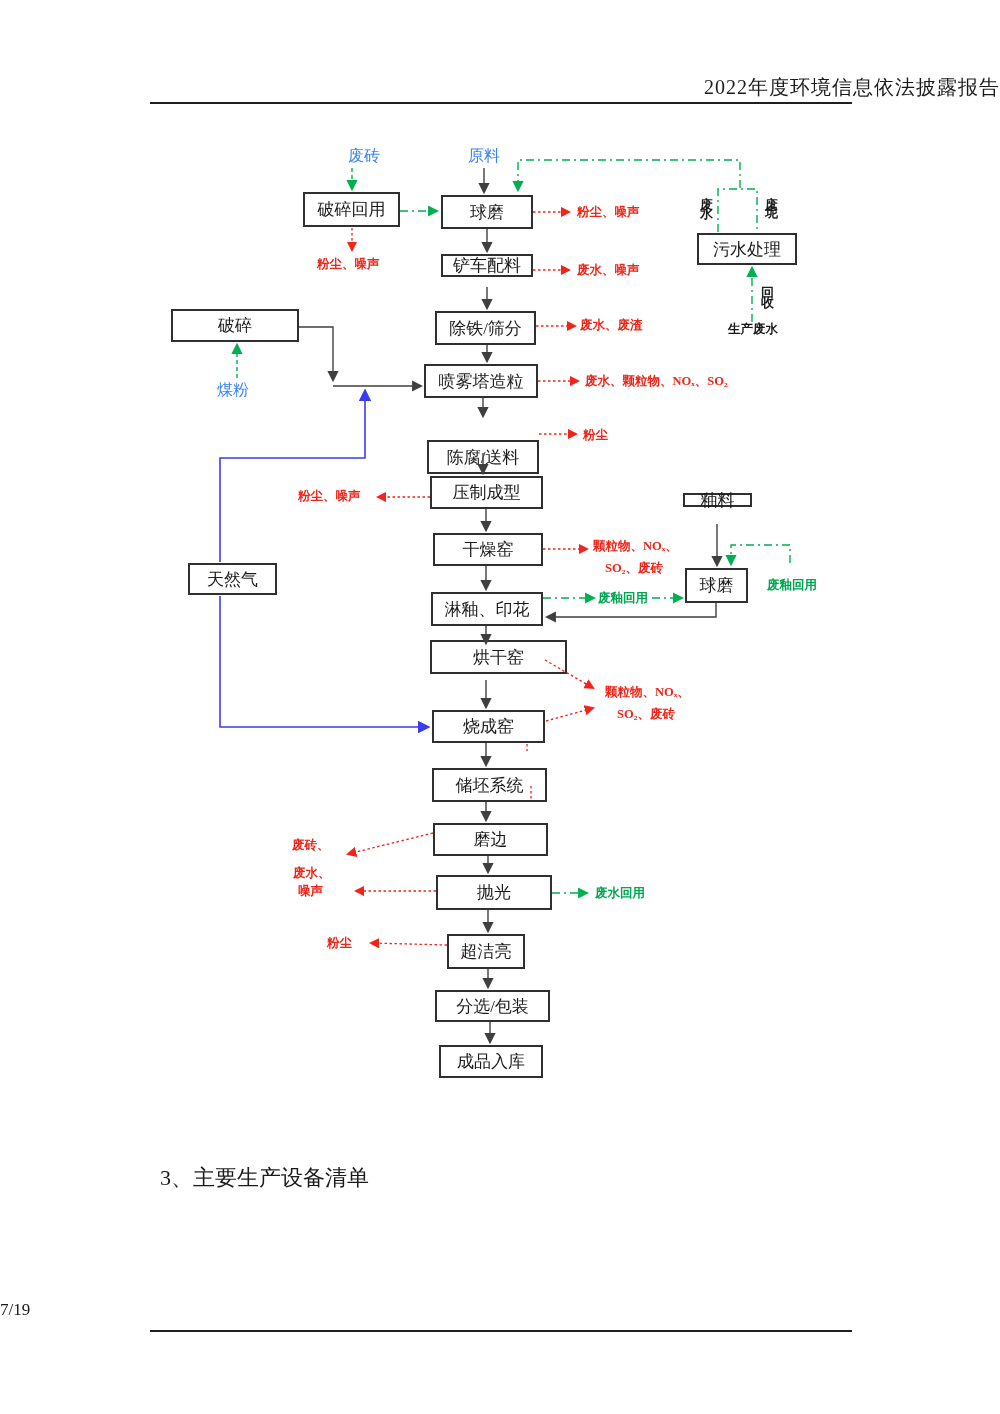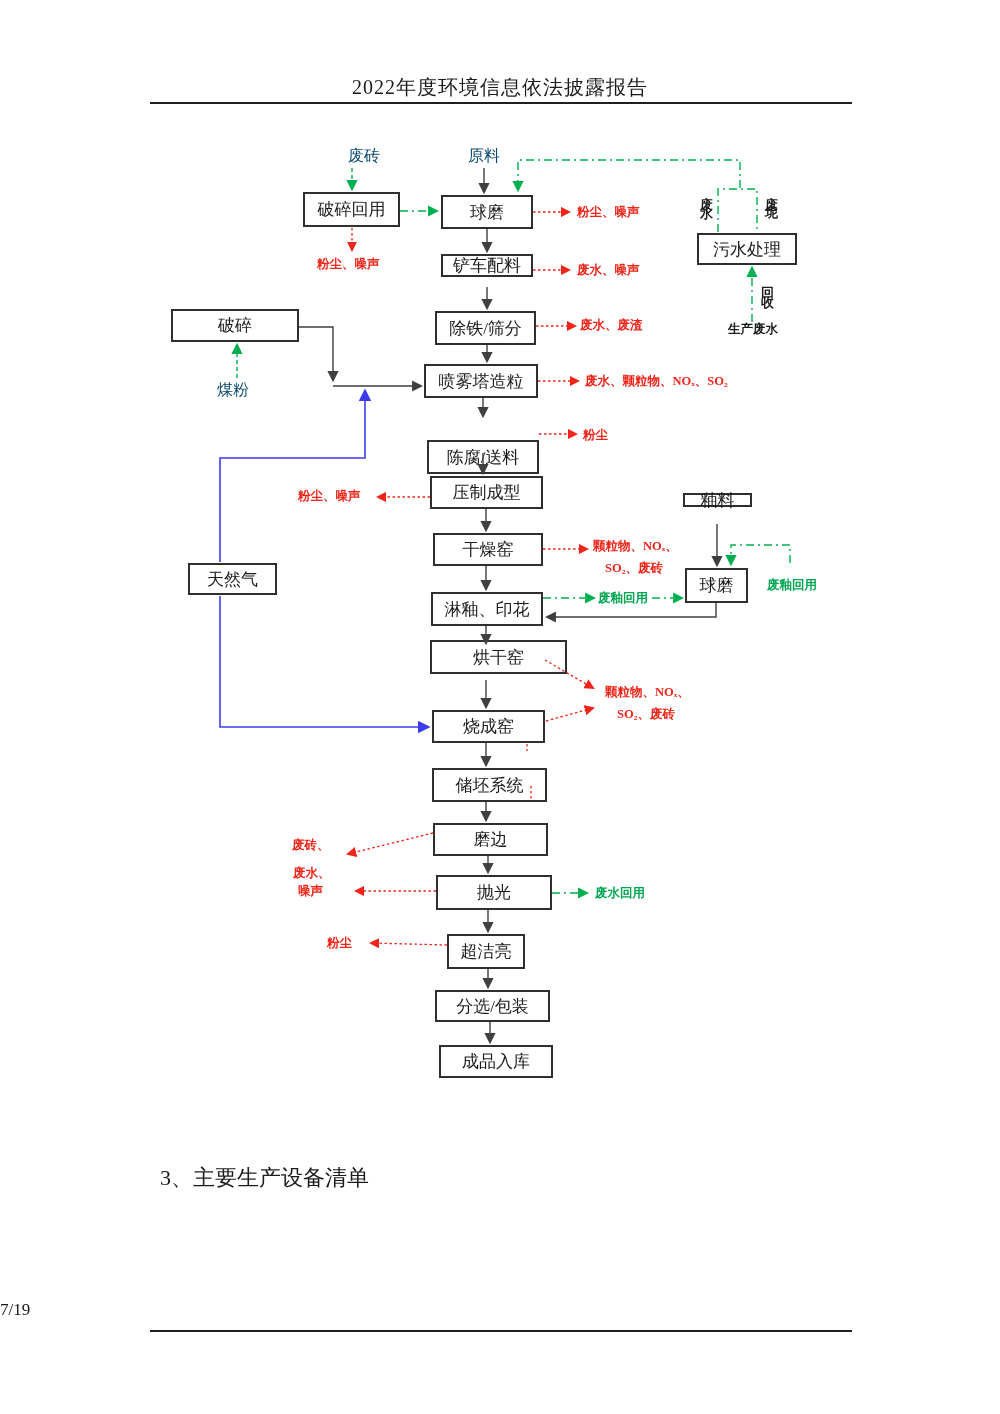--- a/index.html
+++ b/index.html
@@ -1,30 +1,30 @@
 <!DOCTYPE html>
 <html><head>
 <meta charset="utf-8">
 <style>
   html,body{margin:0;padding:0;background:#ffffff;}
   #page{
     position:relative;width:1000px;height:1414px;background:#ffffff;overflow:hidden;
     font-family:"Liberation Serif","DejaVu Serif",serif;color:#1a1a1a;
   }
   .rule{position:absolute;height:2px;background:#1f1f1f;}
-  .title{position:absolute;left:0;right:0;text-align:center;font-size:20px;letter-spacing:1px;}
+  .title{position:absolute;left:0;right:0;text-align:right;font-size:20px;letter-spacing:1px;}
   .pageno{position:absolute;left:0;right:0;text-align:left;font-size:17px;}
   .heading{position:absolute;font-size:22px;margin-left:12px;}
   .box{
     position:absolute;box-sizing:border-box;background:#ffffff;border:2px solid #2f2f2f;
     display:flex;align-items:center;justify-content:center;
     font-size:17px;line-height:1;white-space:nowrap;z-index:2;
   }
   .lbl{position:absolute;line-height:1.15;white-space:nowrap;z-index:2;}
-  .black{color:#0c4a6e;font-size:16px;}
+  .black{color:#3b82f6;font-size:16px;}
   .small-black{color:#1a1a1a;font-size:12.5px;font-weight:bold;text-align:center;}
   .red{color:#f02418;font-size:12.5px;font-weight:bold;}
   .green{color:#00a651;font-size:12.5px;font-weight:bold;}
   .vert{writing-mode:vertical-rl;text-orientation:upright;letter-spacing:10px;font-size:13px;font-weight:bold;white-space:normal;}
   svg.lines{position:absolute;left:0;top:0;z-index:3;pointer-events:none;}
   .k{stroke:#3f3f3f;stroke-width:1.4;fill:none;}
   .g{stroke:#00b050;stroke-width:1.4;fill:none;stroke-dasharray:8 4 2 4;}
   .gd{stroke:#00b050;stroke-width:1.4;fill:none;stroke-dasharray:4 3;}
   .r{stroke:#f02418;stroke-width:1.3;fill:none;stroke-dasharray:2.5 2.5;}
   .b{stroke:#3c3cee;stroke-width:1.6;fill:none;}
@@ -45,21 +45,21 @@
   <div class="box" style="left:430px;top:476px;width:113px;height:33px">压制成型</div>
   <div class="box" style="left:433px;top:533px;width:110px;height:33px">干燥窑</div>
   <div class="box" style="left:431px;top:592px;width:112px;height:34px">淋釉、印花</div>
   <div class="box" style="left:430px;top:640px;width:137px;height:34px">烘干窑</div>
   <div class="box" style="left:432px;top:710px;width:113px;height:33px">烧成窑</div>
   <div class="box" style="left:432px;top:768px;width:115px;height:34px">储坯系统</div>
   <div class="box" style="left:433px;top:823px;width:115px;height:33px">磨边</div>
   <div class="box" style="left:436px;top:875px;width:116px;height:35px">抛光</div>
   <div class="box" style="left:447px;top:934px;width:78px;height:35px">超洁亮</div>
   <div class="box" style="left:435px;top:990px;width:115px;height:32px">分选/包装</div>
-  <div class="box" style="left:439px;top:1045px;width:114px;height:33px">成品入库</div>
+  <div class="box" style="left:439px;top:1045px;width:104px;height:33px">成品入库</div>
 
   <div class="box" style="left:303px;top:192px;width:97px;height:35px">破碎回用</div>
   <div class="box" style="left:171px;top:309px;width:128px;height:33px">破碎</div>
   <div class="box" style="left:188px;top:563px;width:89px;height:32px">天然气</div>
   <div class="box" style="left:697px;top:233px;width:100px;height:32px">污水处理</div>
   <div class="box" style="left:683px;top:493px;width:69px;height:14px">釉料</div>
   <div class="box" style="left:685px;top:568px;width:63px;height:35px">球磨</div>
 
   <div class="lbl black" style="left:348px;top:147px">废砖</div>
   <div class="lbl black" style="left:468px;top:147px">原料</div>

